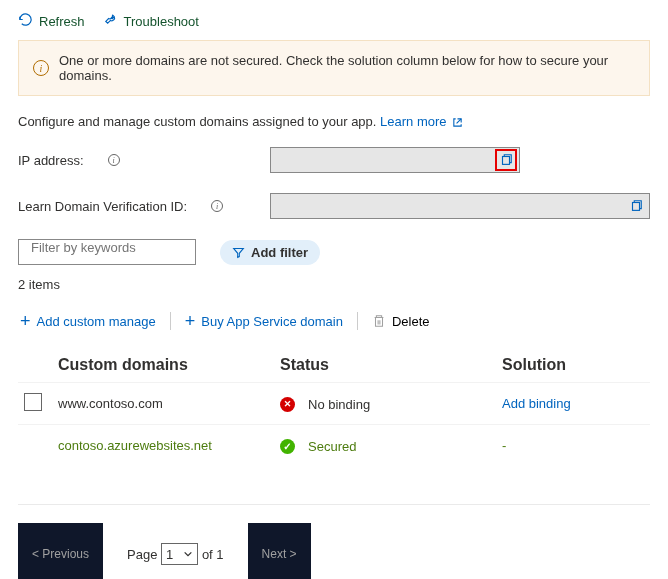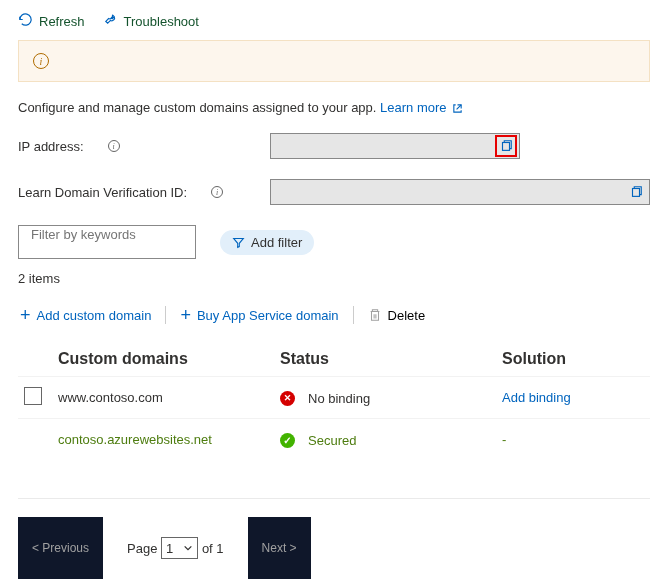--- a/index.html
+++ b/index.html
@@ -102,40 +102,41 @@
       align-items: center;
       gap: 24px;
       margin-bottom: 12px;
       margin-top: 4px;
     }
     .filter-input {
       width: 178px;
       height: 26px;
       border: 1px solid #888;
       display: flex;
-      align-items: flex-end;
-      padding: 16px 6px;
+      align-items: flex-start;
+      padding: 0 6px;
       gap: 6px;
     }
     .filter-input input {
       border: none;
       outline: none;
       flex: 1;
       font-size: 13px;
       font-family: inherit;
       background: transparent;
     }
     .add-filter-btn {
       display: inline-flex;
       align-items: center;
       gap: 6px;
       background: #e2effa;
       padding: 5px 12px;
       border-radius: 14px;
       cursor: pointer;
+      font-weight: bold;
     }
     .items-count { margin-bottom: 20px; color: #323130; }
     .domain-toolbar {
       display: flex;
       align-items: center;
       gap: 0;
       margin-bottom: 18px;
     }
     .domain-toolbar .tbtn {
       display: inline-flex;
@@ -237,20 +238,21 @@
       <svg viewBox="0 0 16 16" fill="none" stroke="#0064be" stroke-width="1.3">
         <path d="M10 3a3 3 0 0 1-4 4L3 10l2 2 3-3a3 3 0 0 0 4-4l-2 2-1-1 2-2z"></path>
       </svg>
     </span>
     <span>Troubleshoot</span>
   </div>
 </div>
 
 <div class="alert-box">
   <span class="alert-icon">i</span>
+  <span>One or more domains are not secured. Check the solution column below for how to secure your domains.</span>
 </div>
 
 <div class="intro">
   <span>Configure and manage custom domains assigned to your app. </span><span class="link"><span>Learn more</span>
     <svg width="11" height="11" viewBox="0 0 12 12" fill="none" stroke="#0064be" stroke-width="1.2">
         <path d="M4 2H2v8h8V8"></path>
         <path d="M6 2h4v4"></path>
         <path d="M10 2 5 7"></path>
       </svg>
   </span>
@@ -300,21 +302,21 @@
       </svg>
     <span>Add filter</span>
   </div>
 </div>
 
 <div class="items-count">2 items</div>
 
 <div class="domain-toolbar">
   <div class="tbtn">
     <span class="plus-icon">+</span>
-    <span>Add custom domain</span>
+    <span>Add custom manage</span>
   </div>
   <div class="sep"></div>
   <div class="tbtn">
     <span class="plus-icon">+</span>
     <span>Buy App Service domain</span>
   </div>
   <div class="sep"></div>
   <div class="tbtn disabled">
     <svg width="14" height="14" viewBox="0 0 16 16" fill="none" stroke="#a0a0a0" stroke-width="1.2">
         <path d="M3 4h10"></path>

